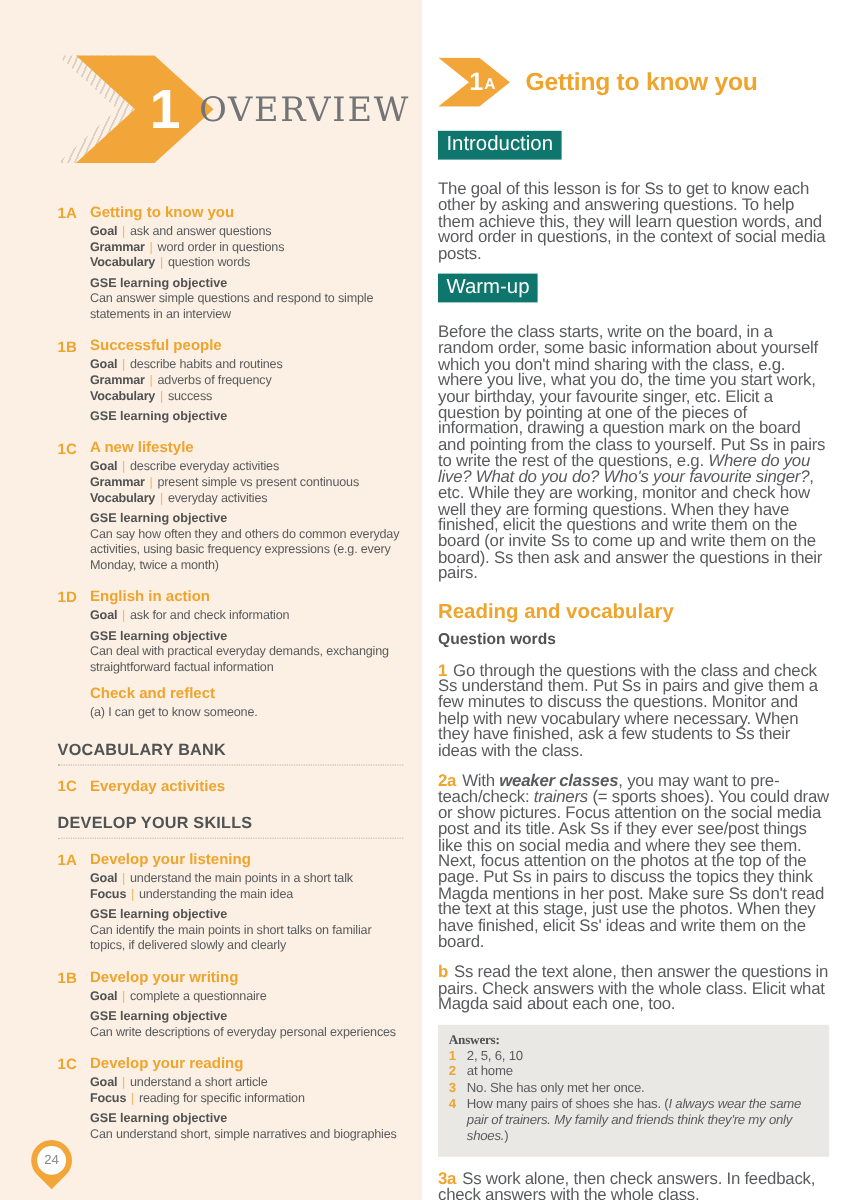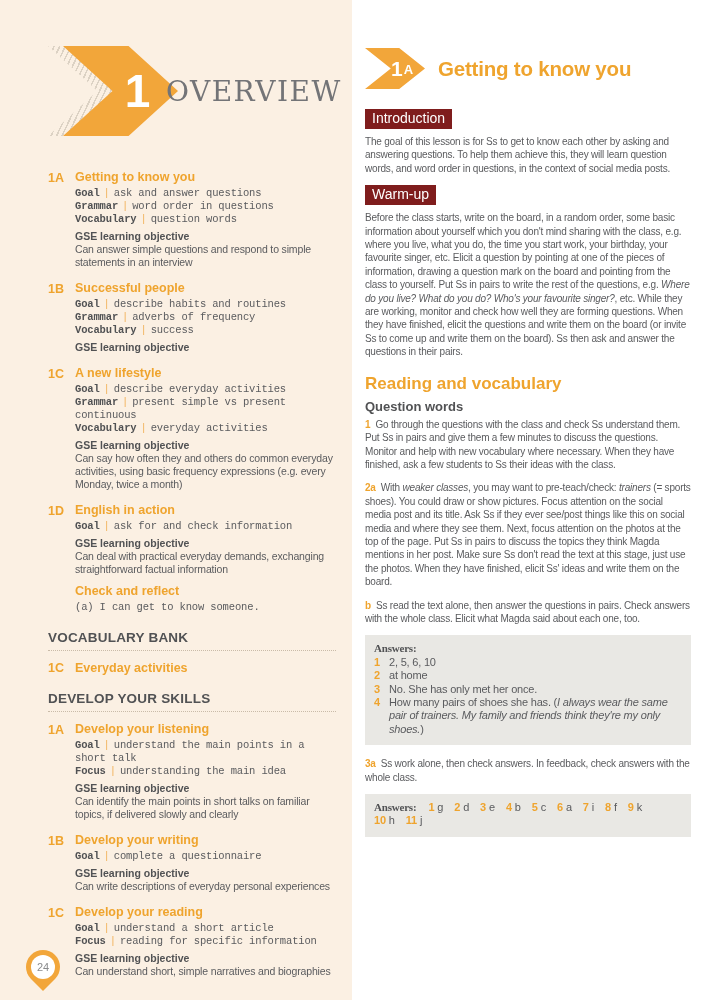--- a/index.html
+++ b/index.html
@@ -20,21 +20,21 @@
     display:flex; align-items:center; justify-content:center; padding-left:34px;
     color:#fff; font-weight:bold; font-size:46px; }
   .ov-title { position:absolute; left:118px; top:50%; transform:translateY(-50%);
     margin:0; font-family:"DejaVu Serif", serif; font-weight:400;
     font-size:28px; letter-spacing:1.5px; color:#737477; }
 
   .lesson { display:flex; margin-bottom:12px; }
   .lesson .code { width:27px; flex:none; font-weight:bold; color:#EFA42E; font-size:12.5px; padding-top:1px; }
   .lesson-body { flex:1; }
   .lesson-title { margin:0 0 3px 0; color:#EFA42E; font-size:12.5px; font-weight:bold; }
-  .row { font-size:10.5px; line-height:13px; color:#5A5B5E; letter-spacing:-0.15px;font-family:Liberation Mono, monospace; }
+  .row { font-size:10.5px; line-height:13px; color:#5A5B5E; letter-spacing:-0.15px; }
   .row .lbl { font-weight:bold; color:#515254; }
   .sep { color:#F2B35C; padding:0 4px; }
   .gse-label { font-weight:bold; color:#515254; font-size:10.5px; line-height:13px; margin-top:4px; }
   .gse-text { font-size:10.5px; line-height:13px; color:#5A5B5E; letter-spacing:-0.15px; }
   .check-title { margin:8px 0 3px 0; color:#EFA42E; font-size:12.5px; font-weight:bold; }
 
   .bank-title { font-size:13.5px; font-weight:bold; color:#515254; letter-spacing:0.2px;
     padding-bottom:5px; border-bottom:1px dotted #C9BBA8; margin:16px 0 10px 0; }
   .bank-item { display:flex; margin-bottom:14px; }
   .bank-item .code { width:27px; flex:none; font-weight:bold; color:#EFA42E; font-size:12.5px; }
@@ -45,27 +45,27 @@
   .right-inner { padding:48px 16px 0 13px; }
 
   .lesson-header { display:flex; align-items:center; margin-bottom:20px; }
   .chev-small { width:60px; height:41px; background:#F2A63A; flex:none;
     display:flex; align-items:center; justify-content:center; padding-left:14px;
     color:#fff; font-weight:bold; }
   .chev-small .n { font-size:21px; }
   .chev-small .a { font-size:13px; margin-left:1px; margin-top:2px; }
   .lesson-main-title { margin:0 0 0 13px; color:#EFA42E; font-size:20.5px; font-weight:bold; letter-spacing:-0.2px; }
 
-  .badge { display:inline-block; background:#7f1d1d; color:#ffffff; font-size:14px;
+  .badge { display:inline-block; background:#0f766e; color:#ffffff; font-size:17px;
     padding:1px 7px 3px 7px; margin:0 0 6px 0; }
 
-  .body { font-size:10px; line-height:13.4px; color:#5A5B5E; letter-spacing:-0.2px;
-    margin:0 0 10px 0; }
+  .body { font-size:14px; line-height:13.4px; color:#5A5B5E; letter-spacing:-0.2px;
+    margin:12px 0 10px 0; }
   .ex-num { color:#EFA42E; font-weight:bold; margin-right:5px; }
-  .bi em { font-weight:normal; }
+  .bi em { font-weight:bold; }
 
   .section-title { margin:15px 0 5px 0; color:#EFA42E; font-size:17px; font-weight:bold; }
   .subsection { margin:0 0 4px 0; color:#515254; font-size:13px; font-weight:bold; }
 
   .answers-box { background:#E9E8E4; padding:7px 10px 9px 9px; margin:2px 0 12px 0;
     font-size:11px; line-height:13.4px; color:#5A5B5E; letter-spacing:-0.2px; }
   .answers-label { font-weight:bold; color:#515254;font-family:Liberation Serif, serif; }
   .ans-row { display:flex; }
   .ans-num { color:#EFA42E; font-weight:bold; width:15px; flex:none; }
   .ans-text { flex:1; }

